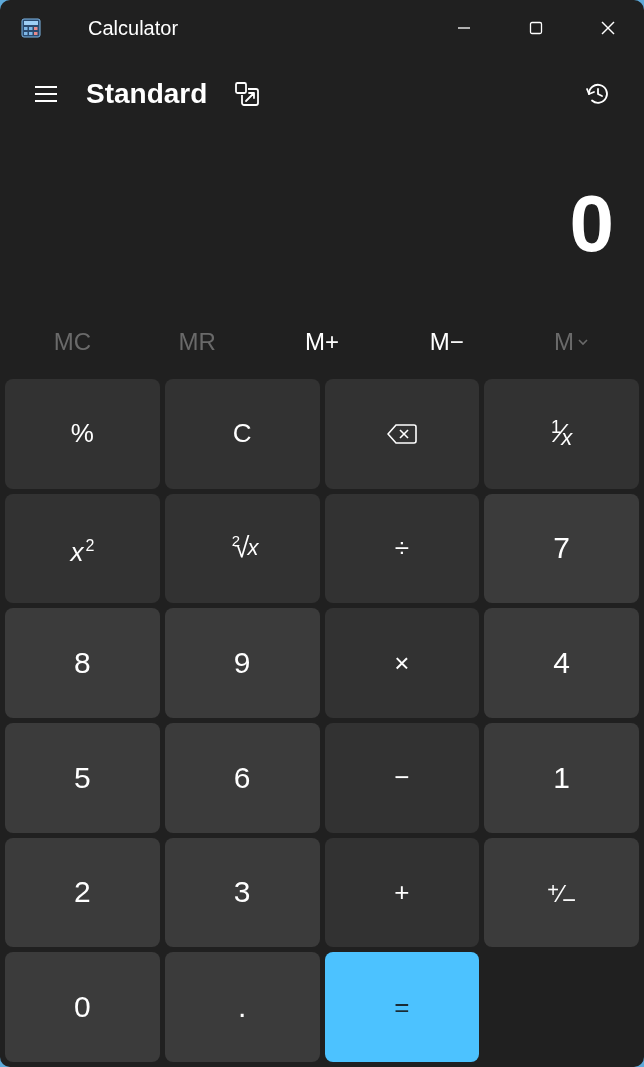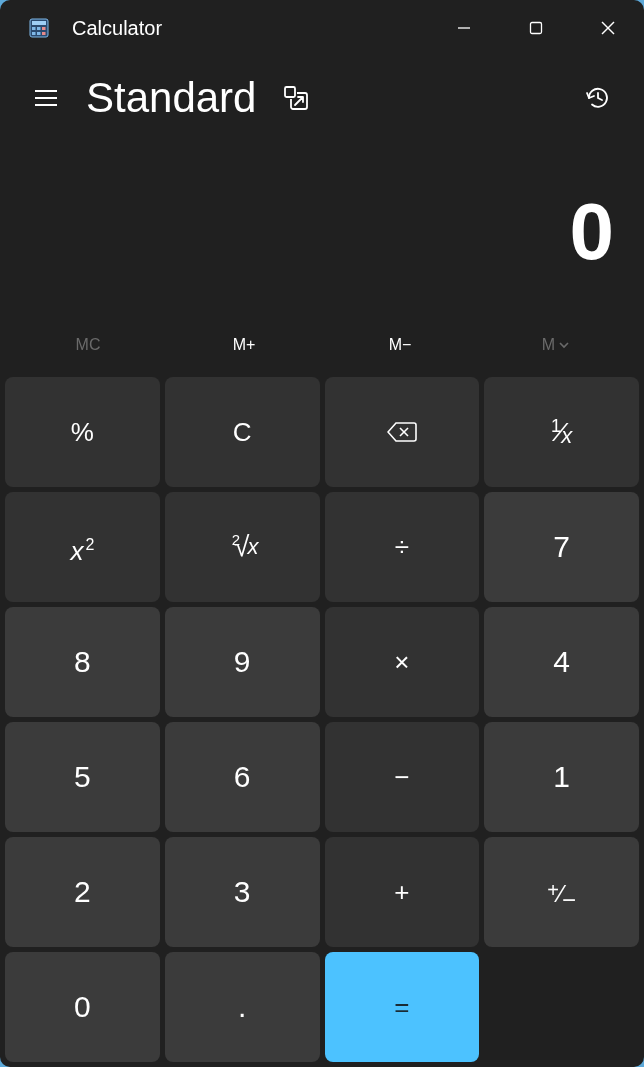--- a/index.html
+++ b/index.html
@@ -21,22 +21,23 @@
       background: #202020;
       border-radius: 10px;
       display: flex;
       flex-direction: column;
       overflow: hidden;
     }
     .titlebar {
       height: 56px;
       display: flex;
       align-items: center;
-      padding-left: 28px;
-      color: #ffffff;
+      padding-left: 20px;
+      color: #ffffff;
+      gap: 24px;
     }
     .titlebar-icon {
       width: 22px;
       height: 22px;
       margin-right: 22px;
       display: flex;
       align-items: center;
       justify-content: center;
     }
     .titlebar-title {
@@ -67,22 +68,22 @@
     .hamburger {
       width: 40px;
       height: 40px;
       display: flex;
       align-items: center;
       justify-content: center;
       cursor: pointer;
       margin-right: 20px;
     }
     .mode-title {
-      font-size: 42px;
-      font-weight: 400;
+      font-size: 28px;
+      font-weight: 700;
       color: #ffffff;
       margin-right: 22px;
     }
     .keep-on-top {
       width: 36px;
       height: 36px;
       display: flex;
       align-items: center;
       justify-content: center;
       cursor: pointer;
@@ -106,21 +107,21 @@
       font-weight: 600;
       line-height: 1;
     }
     .memory-row {
       display: flex;
       padding: 20px 10px 14px 10px;
     }
     .memory-btn {
       flex: 1;
       text-align: center;
-      font-size: 16px;
+      font-size: 24px;
       font-weight: 400;
       color: #ffffff;
       cursor: pointer;
       padding: 4px 0;
       display: flex;
       align-items: center;
       justify-content: center;
       gap: 2px;
     }
     .memory-btn.disabled {
@@ -238,20 +239,21 @@
       </svg>
     </div>
   </div>
 
   <div class="display">
     <div class="display-value">0</div>
   </div>
 
   <div class="memory-row">
     <div class="memory-btn disabled">MC</div>
+    <div class="memory-btn disabled">MR</div>
     <div class="memory-btn">M+</div>
     <div class="memory-btn">M−</div>
     <div class="memory-btn disabled">
       <span>M</span>
         <svg class="chev" width="12" height="12" viewBox="0 0 12 12">
           <path d="M 2 4 L 6 8 L 10 4" fill="none" stroke="#6a6a6a" stroke-width="1.6"></path>
         </svg>
     </div>
   </div>
 

